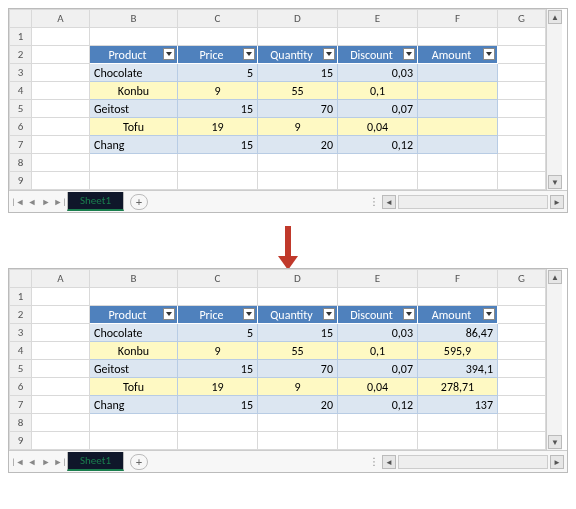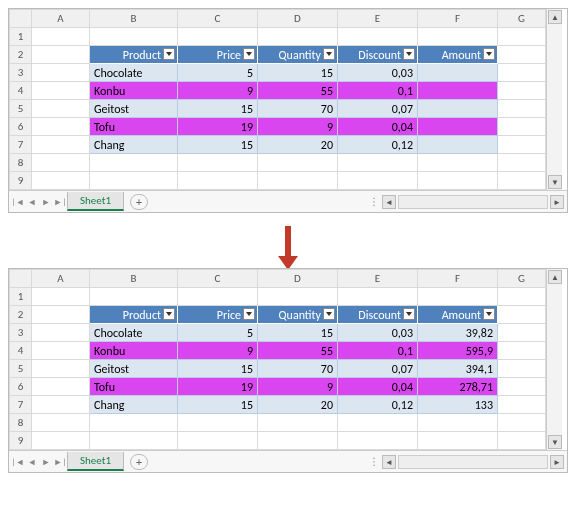--- a/index.html
+++ b/index.html
@@ -47,21 +47,21 @@
   .colC { width: 80px; }
   .colD { width: 80px; }
   .colE { width: 80px; }
   .colF { width: 80px; }
   .colG { width: 48px; }
   .tbl-hdr {
     background: #4f81bd !important;
     color: #fff;
     font-weight: bold;
     position: relative;
-    text-align: right;
+    text-align: center;
     padding-right: 16px !important;
     border: 1px solid #fff !important;
   }
   .tbl-hdr .dd {
     position: absolute;
     right: 2px;
     top: 2px;
     width: 12px;
     height: 12px;
     background: #fff;
@@ -70,21 +70,21 @@
     align-items: center;
     justify-content: center;
   }
   .tbl-hdr .dd::after {
     content: "";
     border-left: 3px solid transparent;
     border-right: 3px solid transparent;
     border-top: 4px solid #333;
   }
   .band-even td.dc { background: #dce6f1; margin-top: 39px; }
-  .band-odd td.dc { background: #d946ef; }
+  .band-odd td.dc { background: #fef9c3; text-align: center; }
   td.dc { border: 1px solid #b8cce4 !important; }
   td.num { text-align: right; }
   .vscroll {
     width: 16px;
     border-left: 1px solid #ccc;
     background: #f3f3f3;
     display: flex;
     flex-direction: column;
   }
   .vscroll .btn, .hscroll .btn {
@@ -112,21 +112,21 @@
   .tabbar .nav {
     width: 14px;
     text-align: center;
     color: #888;
     font-size: 9px;
   }
   .tabbar .tab {
     border: 1px solid #bbb;
     border-top: none;
     padding: 2px 12px;
-    background: #e5e5e5;
+    background: #0f172a;
     color: #1a7f4e;
     border-bottom: 2px solid #1a7f4e;
     margin-top: -1px;
   }
   .tabbar .add {
     width: 18px;
     height: 16px;
     border: 1px solid #bbb;
     border-radius: 9px;
     margin-left: 6px;
@@ -375,21 +375,21 @@
         <td class="tbl-hdr"><span>Amount</span><span class="dd"></span></td>
         <td></td>
       </tr>
       <tr class="band-even">
             <th class="rowhdr">3</th>
             <td></td>
             <td class="dc">Chocolate</td>
             <td class="dc num">5</td>
             <td class="dc num">15</td>
             <td class="dc num">0,03</td>
-            <td class="dc num">39,82</td>
+            <td class="dc num">86,47</td>
             <td></td>
           </tr>
       <tr class="band-odd">
             <th class="rowhdr">4</th>
             <td></td>
             <td class="dc">Konbu</td>
             <td class="dc num">9</td>
             <td class="dc num">55</td>
             <td class="dc num">0,1</td>
             <td class="dc num">595,9</td>
@@ -415,21 +415,21 @@
             <td class="dc num">278,71</td>
             <td></td>
           </tr>
       <tr class="band-even">
             <th class="rowhdr">7</th>
             <td></td>
             <td class="dc">Chang</td>
             <td class="dc num">15</td>
             <td class="dc num">20</td>
             <td class="dc num">0,12</td>
-            <td class="dc num">133</td>
+            <td class="dc num">137</td>
             <td></td>
           </tr>
       <tr>
             <th class="rowhdr">8</th>
             <td></td>
             <td></td>
             <td></td>
             <td></td>
             <td></td>
             <td></td>

